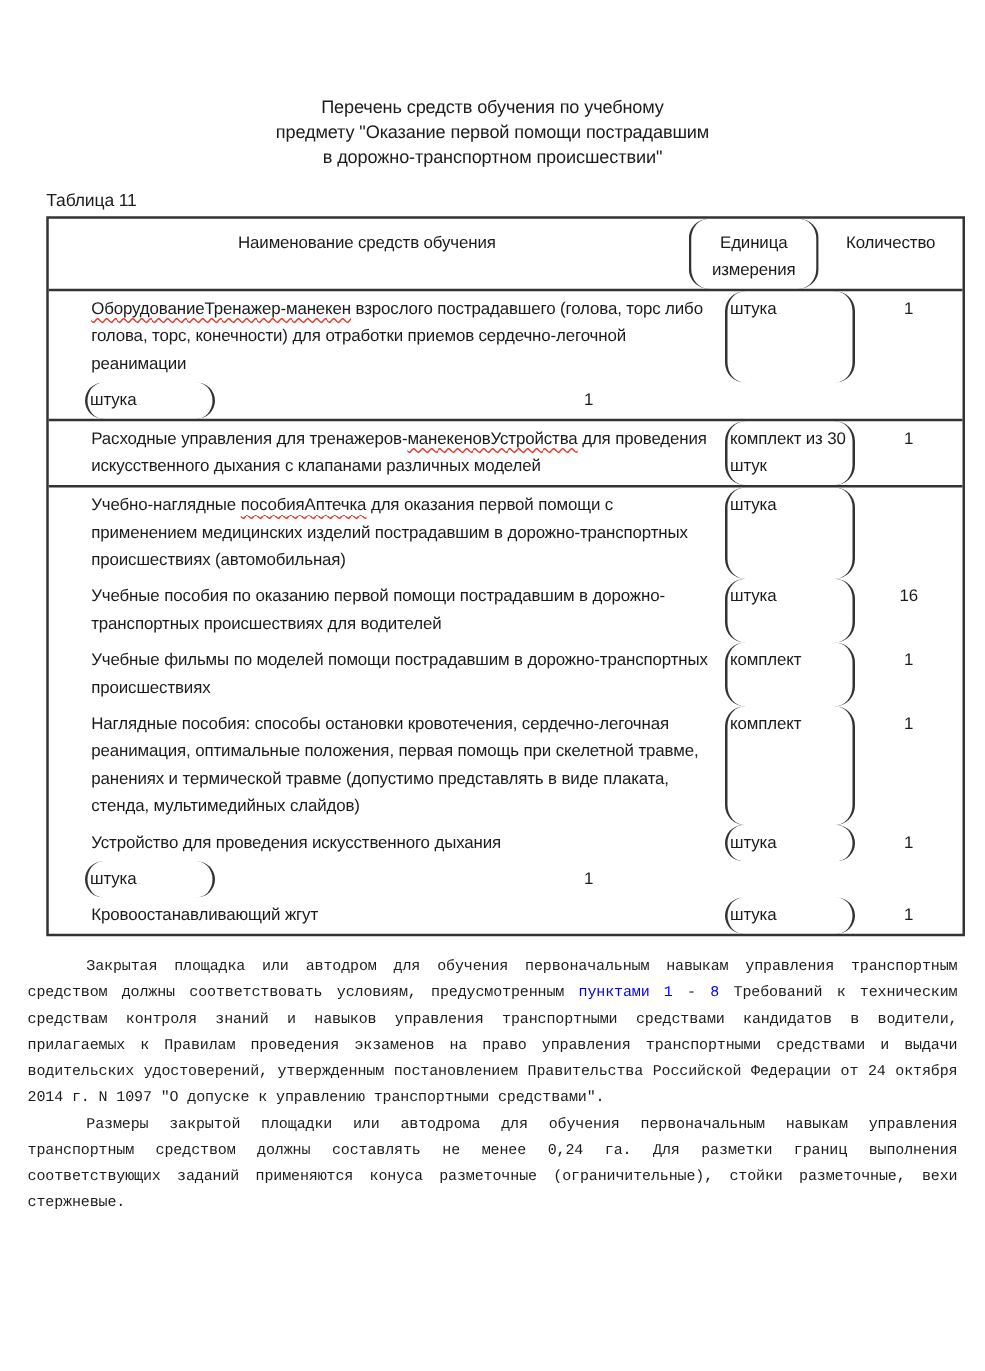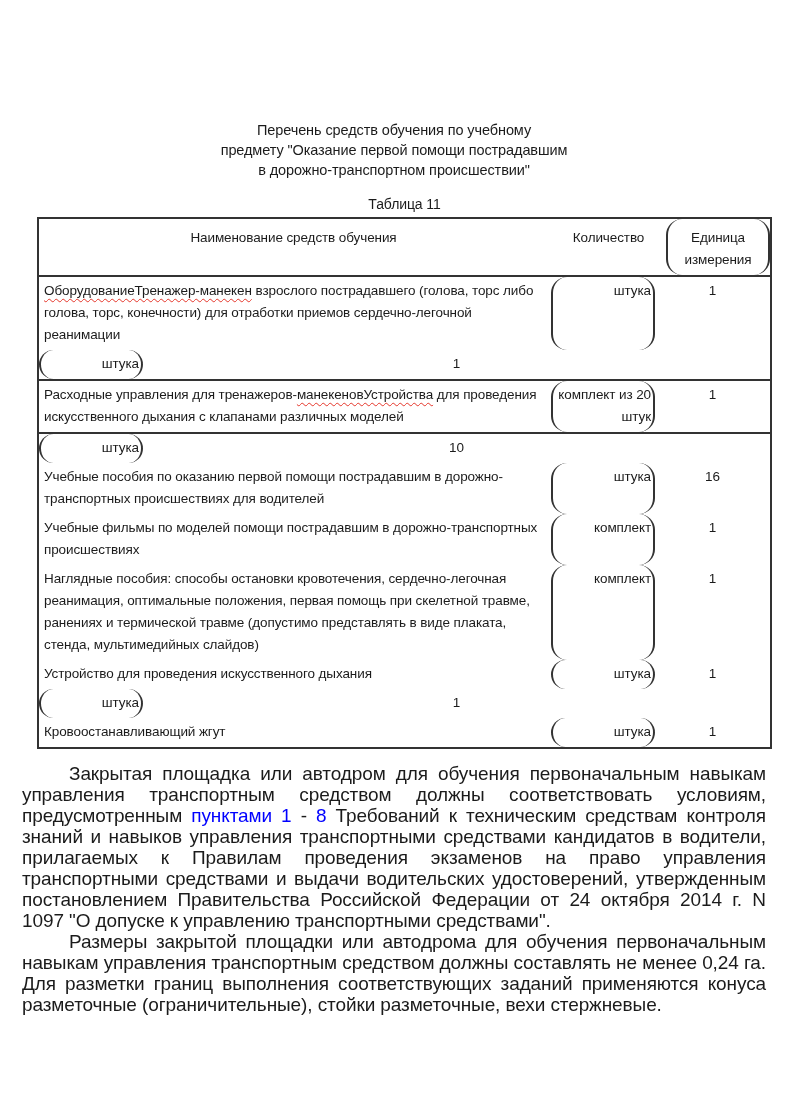--- a/index.html
+++ b/index.html
@@ -8,91 +8,91 @@
     --link:#0000ff;
     --squiggle:#e5372b;
   }
   html,body{margin:0;padding:0;}
   body{
     width:788px;height:1097px;overflow:hidden;background:#fff;color:var(--text);
     font-family:"Liberation Sans", sans-serif;
     font-size:13.5px;letter-spacing:-0.1px;
   }
   .title-block{
-    margin-top:120px;text-align:center;font-size:14.5px;line-height:20px;
+    margin-top:76px;text-align:center;font-size:14.5px;line-height:20px;
   }
   .caption{
-    width:735px;margin:16px 0 5px 37px;text-align:center;font-size:14px;
+    width:735px;margin:16px 0 5px 37px;text-align:left;font-size:14px;
   }
   .tbl{
     margin-left:37px;width:735px;box-sizing:border-box;
     border:2px solid var(--border);line-height:22px;
   }
   .trow{display:flex;}
   .td{box-sizing:border-box;border-radius:16px;}
   .c1{flex:0 0 512px;padding:3px 8px 4px 5px;}
   .c2{flex:0 0 104px;border-left:2px solid var(--border);border-right:2px solid var(--border);
-      text-align:right;padding:3px 2px 4px;}
+      text-align:left;padding:3px 2px 4px;}
   .c3{flex:1 1 auto;text-align:center;padding:3px 2px 4px;}
   .thead .td{min-height:50px;padding-top:8px;text-align:center;}
-  .tgroup{border-top:2px solid var(--border);}
+  .tgroup{border-top:2px solid var(--border);padding-left:29px;}
   .sq{
     text-decoration-line:underline;
     text-decoration-style:wavy;
     text-decoration-color:var(--squiggle);
     text-decoration-thickness:1px;
     text-underline-offset:3px;
   }
   .body-text{
     margin:14px 22px 0 22px;width:744px;box-sizing:border-box;
-    text-align:justify;line-height:21px;font-size:19px;
+    text-align:justify;line-height:21px;font-size:12px;font-family:Liberation Mono, monospace;
   }
   .body-text p{margin:0;text-indent:47px;}
   a.doclink{color:var(--link);text-decoration:none;cursor:pointer;}
 </style>
 </head>
 <body>
 
 <div class="title-block">
   <div>Перечень средств обучения по учебному</div>
   <div>предмету "Оказание первой помощи пострадавшим</div>
   <div>в дорожно-транспортном происшествии"</div>
 </div>
 
 <div class="caption">Таблица 11</div>
 
 <div class="tbl">
   <div class="trow thead">
     <div class="td c1">Наименование средств обучения</div>
+    <div class="td c2">Единица измерения</div>
     <div class="td c3">Количество</div>
-    <div class="td c2">Единица измерения</div>
   </div>
   <div id="table-body">
       <div class="tgroup">
         <div class="trow item">
           <div class="td c1"><span></span><span class="sq">ОборудованиеТренажер-манекен</span><span> взрослого пострадавшего (голова, торс либо голова, торс, конечности) для отработки приемов сердечно-легочной реанимации</span></div>
           <div class="td c2">штука</div>
           <div class="td c3">1</div>
         </div>
         <div class="trow item">
           <div class="td c2">штука</div>
           <div class="td c3">1</div>
         </div>
       </div>
       <div class="tgroup">
         <div class="trow item">
           <div class="td c1"><span>Расходные управления для тренажеров-</span><span class="sq">манекеновУстройства</span><span> для проведения искусственного дыхания с клапанами различных моделей</span></div>
-          <div class="td c2">комплект из 20 штук</div>
+          <div class="td c2">комплект из 30 штук</div>
           <div class="td c3">1</div>
         </div>
       </div>
       <div class="tgroup">
         <div class="trow item">
+          <div class="td c1"><span>Учебно-наглядные </span><span class="sq">пособияАптечка</span><span> для оказания первой помощи с применением медицинских изделий пострадавшим в дорожно-транспортных происшествиях (автомобильная)</span></div>
           <div class="td c2">штука</div>
-          <div class="td c3">10</div>
         </div>
         <div class="trow item">
           <div class="td c1">Учебные пособия по оказанию первой помощи пострадавшим в дорожно-транспортных происшествиях для водителей</div>
           <div class="td c2">штука</div>
           <div class="td c3">16</div>
         </div>
         <div class="trow item">
           <div class="td c1">Учебные фильмы по моделей помощи пострадавшим в дорожно-транспортных происшествиях</div>
           <div class="td c2">комплект</div>
           <div class="td c3">1</div>

